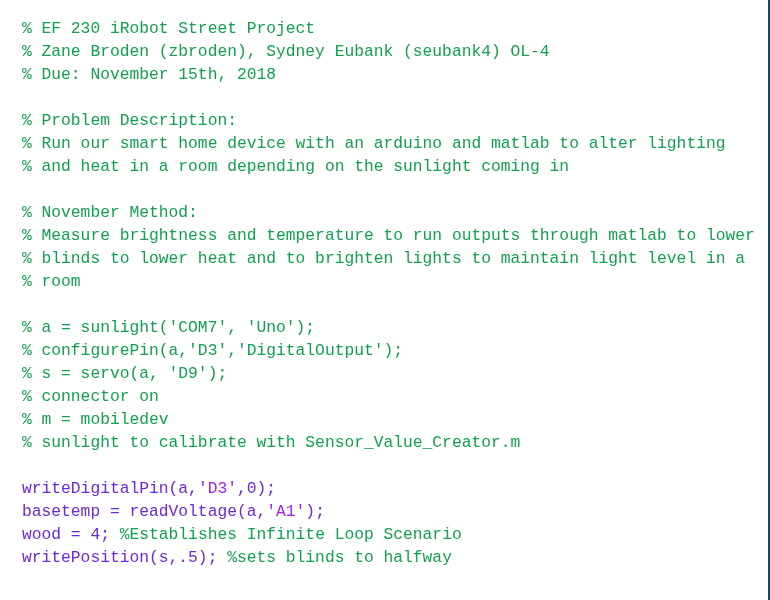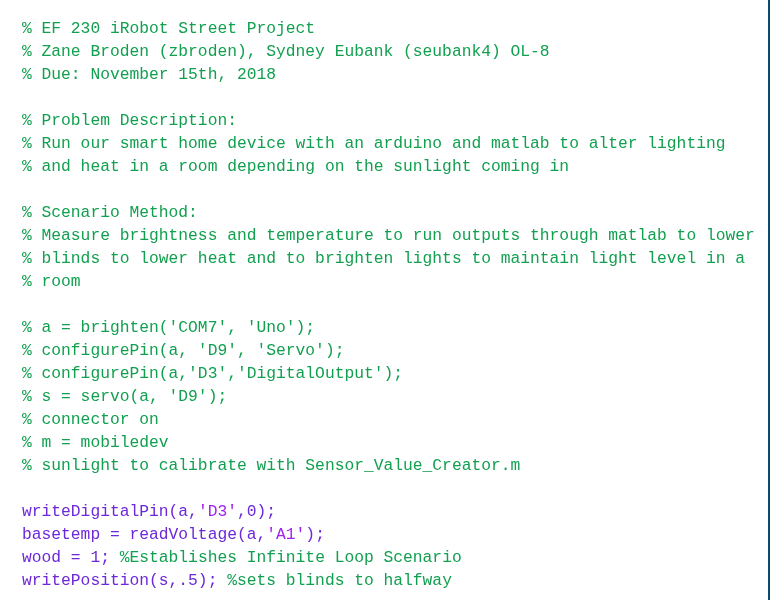--- a/index.html
+++ b/index.html
@@ -39,38 +39,37 @@
   .tok-comment { color: #12a050; }
   .tok-string  { color: #a020f0; }
   .tok-plain   { color: #6d28d9; }
 </style>
 </head>
 <body>
 
 <div id="editor">
   <div id="code-body">
       <div class="code-line"><span class="tok tok-comment">% EF 230 iRobot Street Project</span></div>
-      <div class="code-line"><span class="tok tok-comment">% Zane Broden (zbroden), Sydney Eubank (seubank4) OL-8</span></div>
+      <div class="code-line"><span class="tok tok-comment">% Zane Broden (zbroden), Sydney Eubank (seubank4) OL-4</span></div>
       <div class="code-line"><span class="tok tok-comment">% Due: November 15th, 2018</span></div>
       <div class="code-line blank">&nbsp;</div>
       <div class="code-line"><span class="tok tok-comment">% Problem Description:</span></div>
       <div class="code-line"><span class="tok tok-comment">% Run our smart home device with an arduino and matlab to alter lighting</span></div>
       <div class="code-line"><span class="tok tok-comment">% and heat in a room depending on the sunlight coming in</span></div>
       <div class="code-line blank">&nbsp;</div>
-      <div class="code-line"><span class="tok tok-comment">% Scenario Method:</span></div>
+      <div class="code-line"><span class="tok tok-comment">% November Method:</span></div>
       <div class="code-line"><span class="tok tok-comment">% Measure brightness and temperature to run outputs through matlab to lower</span></div>
       <div class="code-line"><span class="tok tok-comment">% blinds to lower heat and to brighten lights to maintain light level in a</span></div>
       <div class="code-line"><span class="tok tok-comment">% room</span></div>
       <div class="code-line blank">&nbsp;</div>
-      <div class="code-line"><span class="tok tok-comment">% a = brighten('COM7', 'Uno');</span></div>
-      <div class="code-line"><span class="tok tok-comment">% configurePin(a, 'D9', 'Servo');</span></div>
+      <div class="code-line"><span class="tok tok-comment">% a = sunlight('COM7', 'Uno');</span></div>
       <div class="code-line"><span class="tok tok-comment">% configurePin(a,'D3','DigitalOutput');</span></div>
       <div class="code-line"><span class="tok tok-comment">% s = servo(a, 'D9');</span></div>
       <div class="code-line"><span class="tok tok-comment">% connector on</span></div>
       <div class="code-line"><span class="tok tok-comment">% m = mobiledev</span></div>
       <div class="code-line"><span class="tok tok-comment">% sunlight to calibrate with Sensor_Value_Creator.m</span></div>
       <div class="code-line blank">&nbsp;</div>
       <div class="code-line"><span class="tok tok-plain">writeDigitalPin(a,</span><span class="tok tok-string">'D3'</span><span class="tok tok-plain">,0);</span></div>
       <div class="code-line"><span class="tok tok-plain">basetemp = readVoltage(a,</span><span class="tok tok-string">'A1'</span><span class="tok tok-plain">);</span></div>
-      <div class="code-line"><span class="tok tok-plain">wood = 1; </span><span class="tok tok-comment">%Establishes Infinite Loop Scenario</span></div>
+      <div class="code-line"><span class="tok tok-plain">wood = 4; </span><span class="tok tok-comment">%Establishes Infinite Loop Scenario</span></div>
       <div class="code-line"><span class="tok tok-plain">writePosition(s,.5); </span><span class="tok tok-comment">%sets blinds to halfway</span></div>
     </div>
 </div>
 
 </body></html>

